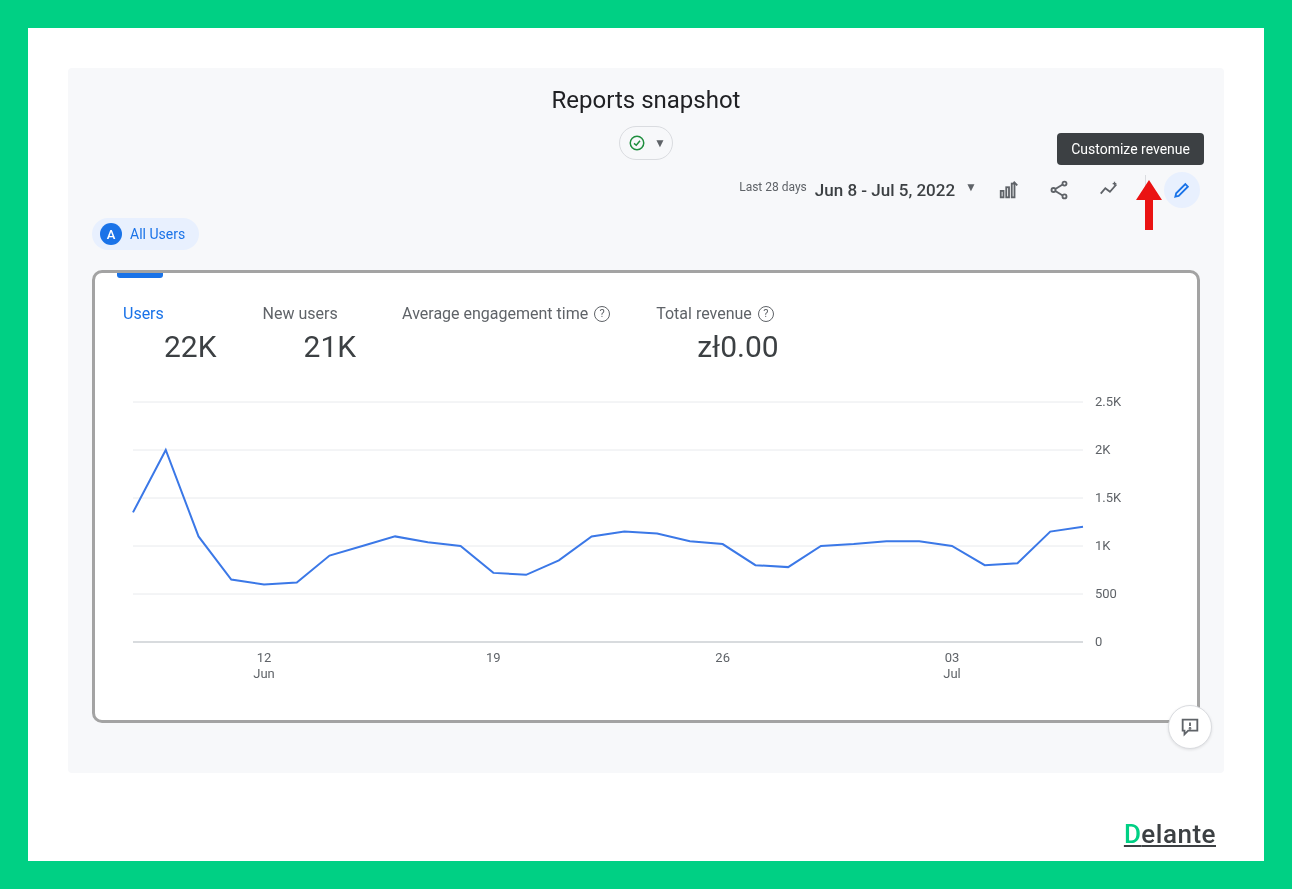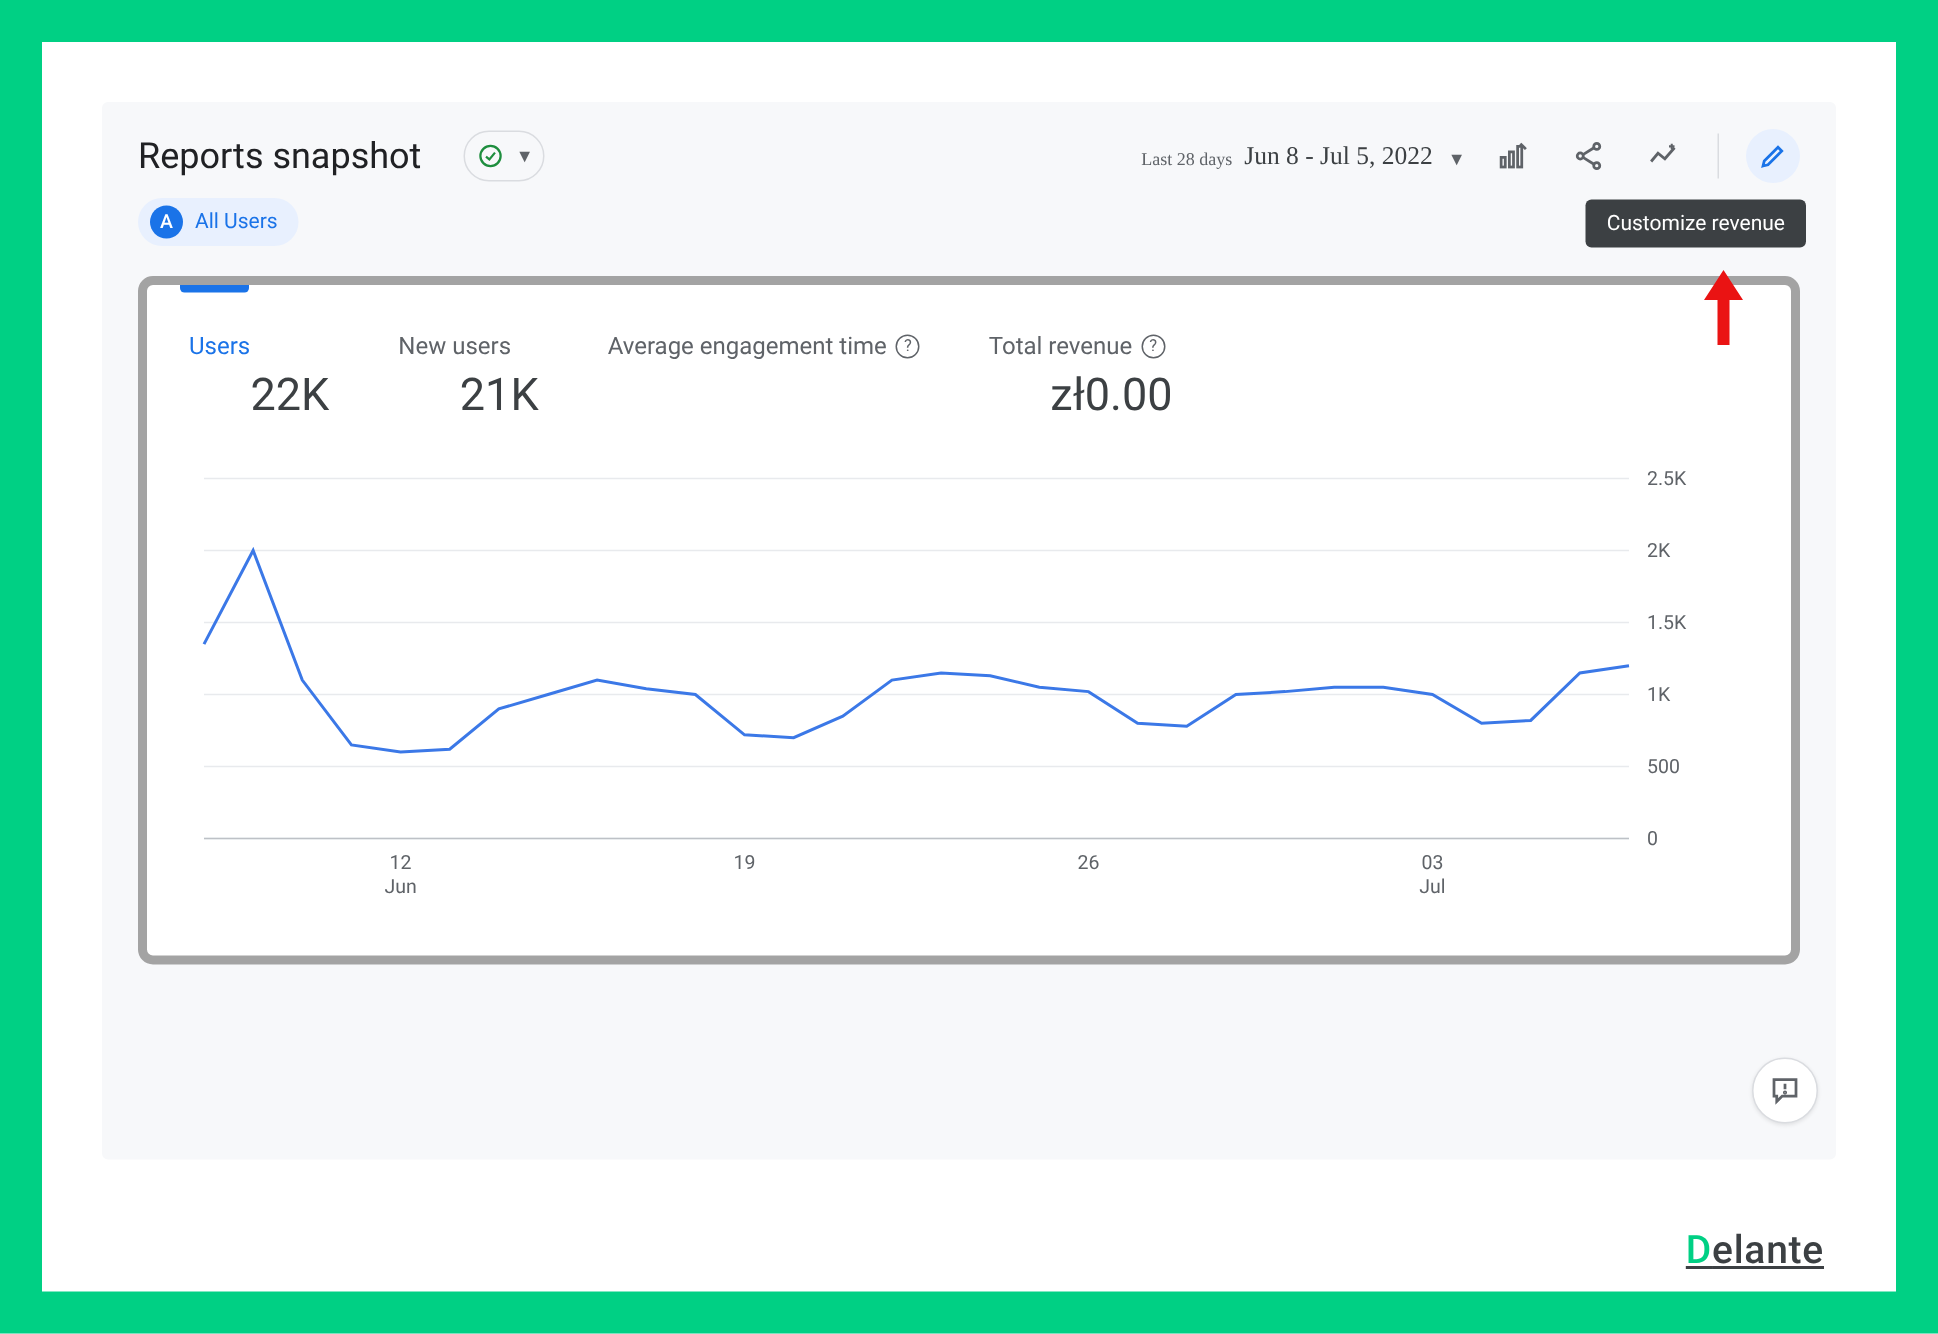--- a/index.html
+++ b/index.html
@@ -22,21 +22,22 @@
   border-radius: 4px;
   height: 705px;
   padding: 0;
   position: relative;
   overflow: hidden;
 }
 .header {
   display: flex;
   align-items: center;
   padding: 18px 24px 10px 24px;
-  gap: 28px;
+  gap: 12px;
+  flex-direction: column;
 }
 .title {
   font-size: 24px;
   color: #202124;
   font-weight: 400;
 }
 .badge-group {
   display: flex;
   align-items: center;
   border: 1px solid #dadce0;
@@ -48,21 +49,21 @@
 .check-icon { width:18px; height:18px; }
 .chev { color:#5f6368; font-size:12px; margin-left:2px; }
 .header-right {
   margin-left: auto;
   display: flex;
   align-items: center;
   gap: 14px;
 }
 .date-hint { font-size: 12px; color:#5f6368; }
 .date-range { font-size: 17px; color:#3c4043; font-weight:500; }
-.date-select { display:flex; align-items:flex-end; gap:8px; cursor:pointer;font-family:Liberation Serif, serif; }
+.date-select { display:flex; align-items:flex-start; gap:8px; cursor:pointer; }
 .icon-btn {
   width: 36px; height: 36px;
   display:flex; align-items:center; justify-content:center;
   color:#5f6368; cursor:pointer;
   border-radius:50%;
 }
 .icon-btn.edit { background:#e8f0fe; color:#1a73e8; }
 .divider-v { width:1px; height:30px; background:#dadce0; margin:0 4px;}
 .filters {
   display:flex; gap:10px; padding: 0 24px 20px 24px;
@@ -79,21 +80,21 @@
   width:22px;height:22px;border-radius:50%;
   background:#1a73e8;color:#fff;display:flex;align-items:center;justify-content:center;
   font-size:13px;font-weight:500;margin-left:-6px;
 }
 .chip-compare {
   border:1px dashed #bdc1c6; color:#3c4043; gap:10px;
 }
 .plus { font-size:16px; color:#5f6368;}
 .card {
   background:#fff; margin: 0 24px 24px 24px;
-  border:6px solid #a3a3a3; border-radius:10px;
+  border:3px solid #a3a3a3; border-radius:10px;
   padding: 0; overflow:hidden;
 }
 .tab-indicator {
   width:46px; height:5px; background:#1a73e8;
   margin-left:22px; border-radius:0 0 3px 3px;
 }
 .metrics {
   display:flex; gap:46px; padding: 26px 28px 18px 28px;
 }
 .metric-label { font-size:16px; color:#5f6368; display:flex; align-items:center; gap:6px;}

